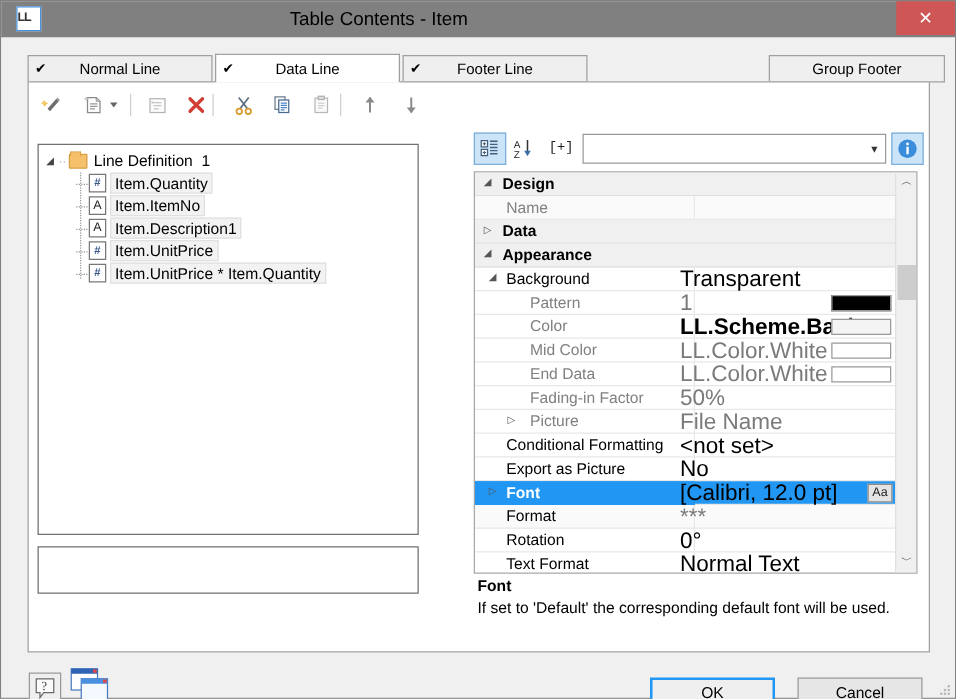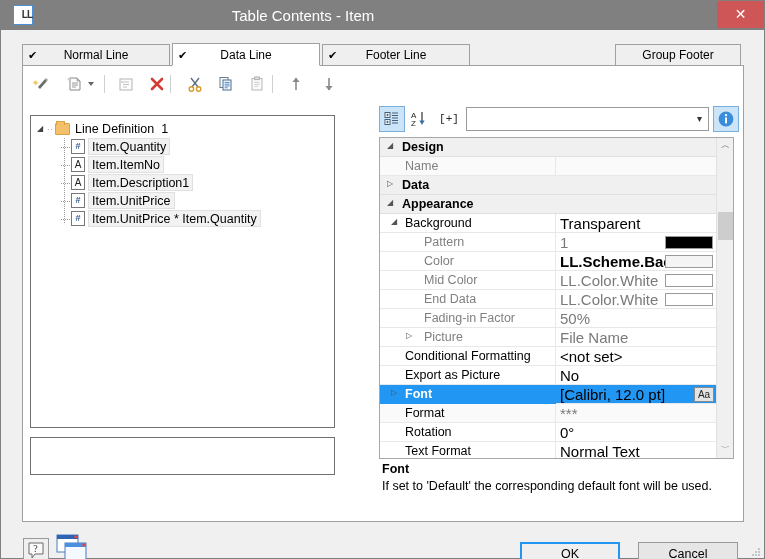--- a/index.html
+++ b/index.html
@@ -26,30 +26,30 @@
     position: absolute; left: 0; top: 0;
     width: 763px; height: 29px;
     background: #808080;
   }
   #app-icon {
     position: absolute; left: 12px; top: 4px;
     width: 20px; height: 20px;
     background: #ffffff;
     border: 1px solid #4a90d9;
     font-size: 10px; font-weight: bold;
-    line-height: 18px; text-align: right;
+    line-height: 18px; text-align: left;
     color: #333; letter-spacing: -1px;
   }
   #title-text {
     position: absolute; left: 0; top: 0;
     width: 604px; height: 29px;
     line-height: 29px;
     text-align: center;
     font-size: 15px;
-    color: #ffffff;
+    color: #000000;
   }
   #close-btn {
     position: absolute; right: 0px; top: 0px;
     width: 47px; height: 27px;
     background: #cf5656;
     color: #fff;
     text-align: center; line-height: 27px;
     font-size: 14px;
     cursor: pointer;
   }
@@ -298,23 +298,23 @@
   }
   .pg-name.ind1 { left: 25px; }
   .pg-name.ind2 { left: 44px; }
   .pg-name.grey { color: #808080; }
   .pg-namecell {
     position: absolute; left: 0; top: 0;
     width: 176px; height: 19px;
     border-right: 1px solid #e8e8e8;
   }
   .pg-val {
-    position: absolute; left: 180px; top: 0;
+    position: absolute; left: 164px; top: 0;
     height: 20px; line-height: 19px;
-    font-size: 15px;
+    font-size: 18px;
   }
   .pg-val.grey { color: #7a7a7a; }
   .pg-val.bold { font-weight: bold; color: #000; }
   .pg-row.sel { background: #2196f3; }
   .pg-row.sel .pg-name { color: #ffffff; font-weight: bold; }
   .pg-row.sel .pg-namecell { background: #2196f3; border-right: none; }
   .pg-row.alt { background: #fafafa; }
   .pg-swatch {
     position: absolute; right: 4px; top: 3px;
     width: 48px; height: 13px;
@@ -420,21 +420,21 @@
           <span class="tlabel">Normal Line</span>
         </div>
         <div class="tab active" style="left: 150px; width: 148px;">
           <span class="chk">✔</span>
           <span class="tlabel">Data Line</span>
         </div>
         <div class="tab" style="left: 300px; width: 148px;">
           <span class="chk">✔</span>
           <span class="tlabel">Footer Line</span>
         </div>
-        <div class="tab" style="left: 593px; width: 126px;">
+        <div class="tab" style="left: 593px; width: 141px;">
           <span class="tlabel">Group Footer</span>
         </div>
       </div>
 
     <div id="content"></div>
 
     <div id="left-toolbar">
       <div class="tb-btn" style="left:0px">
         <svg width="18" height="18" viewBox="0 0 18 18">
           <path d="M6 12 L13 4 L15 6 L8 14 Z" fill="#6e6e6e"></path>

